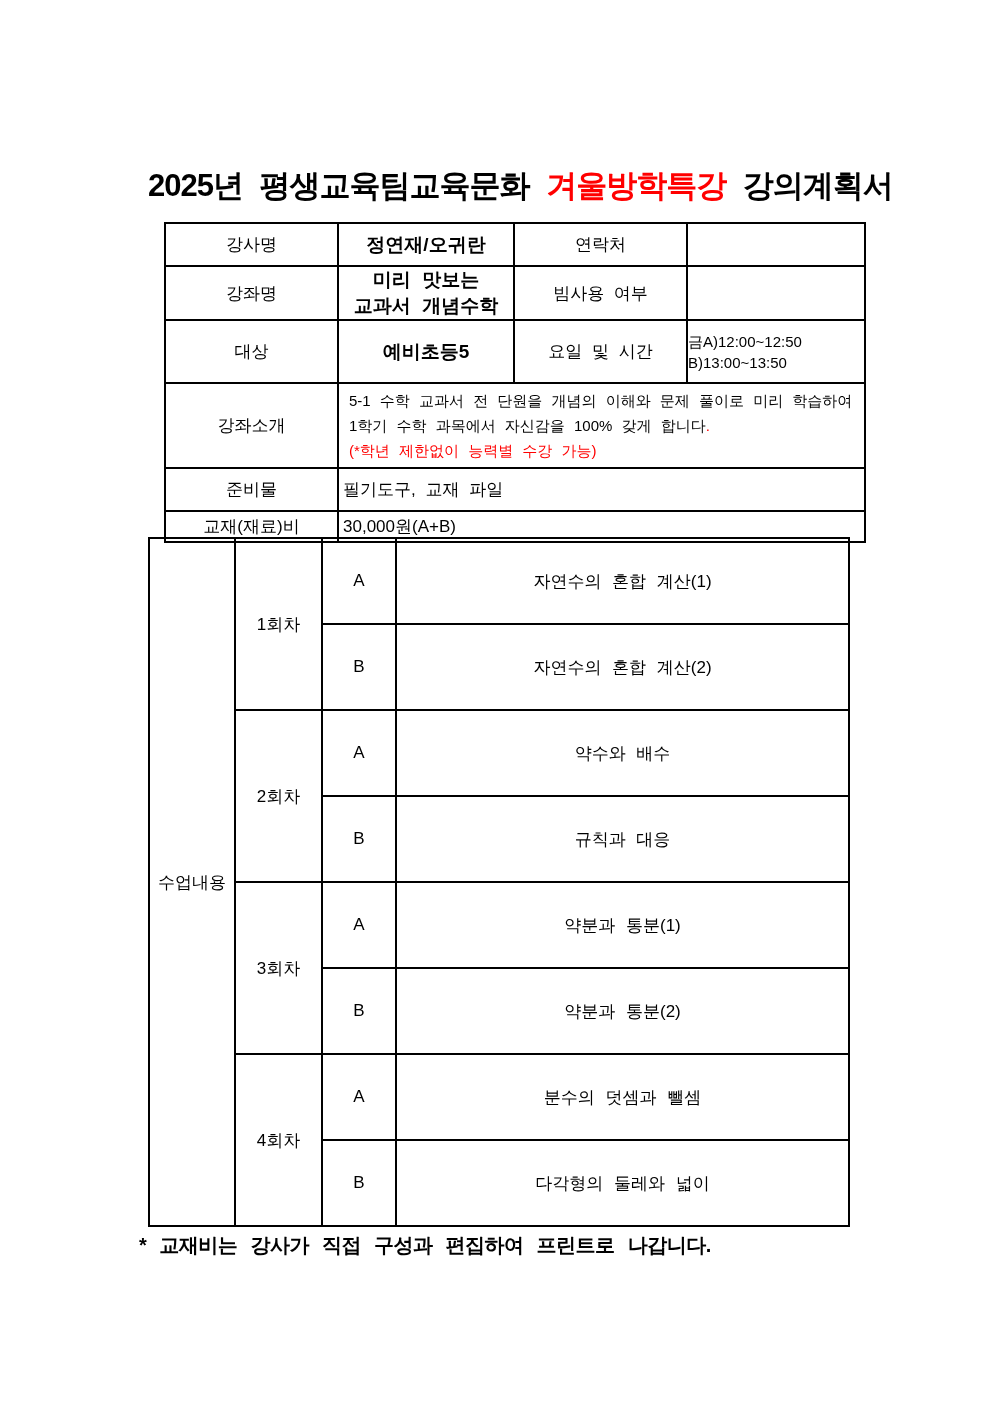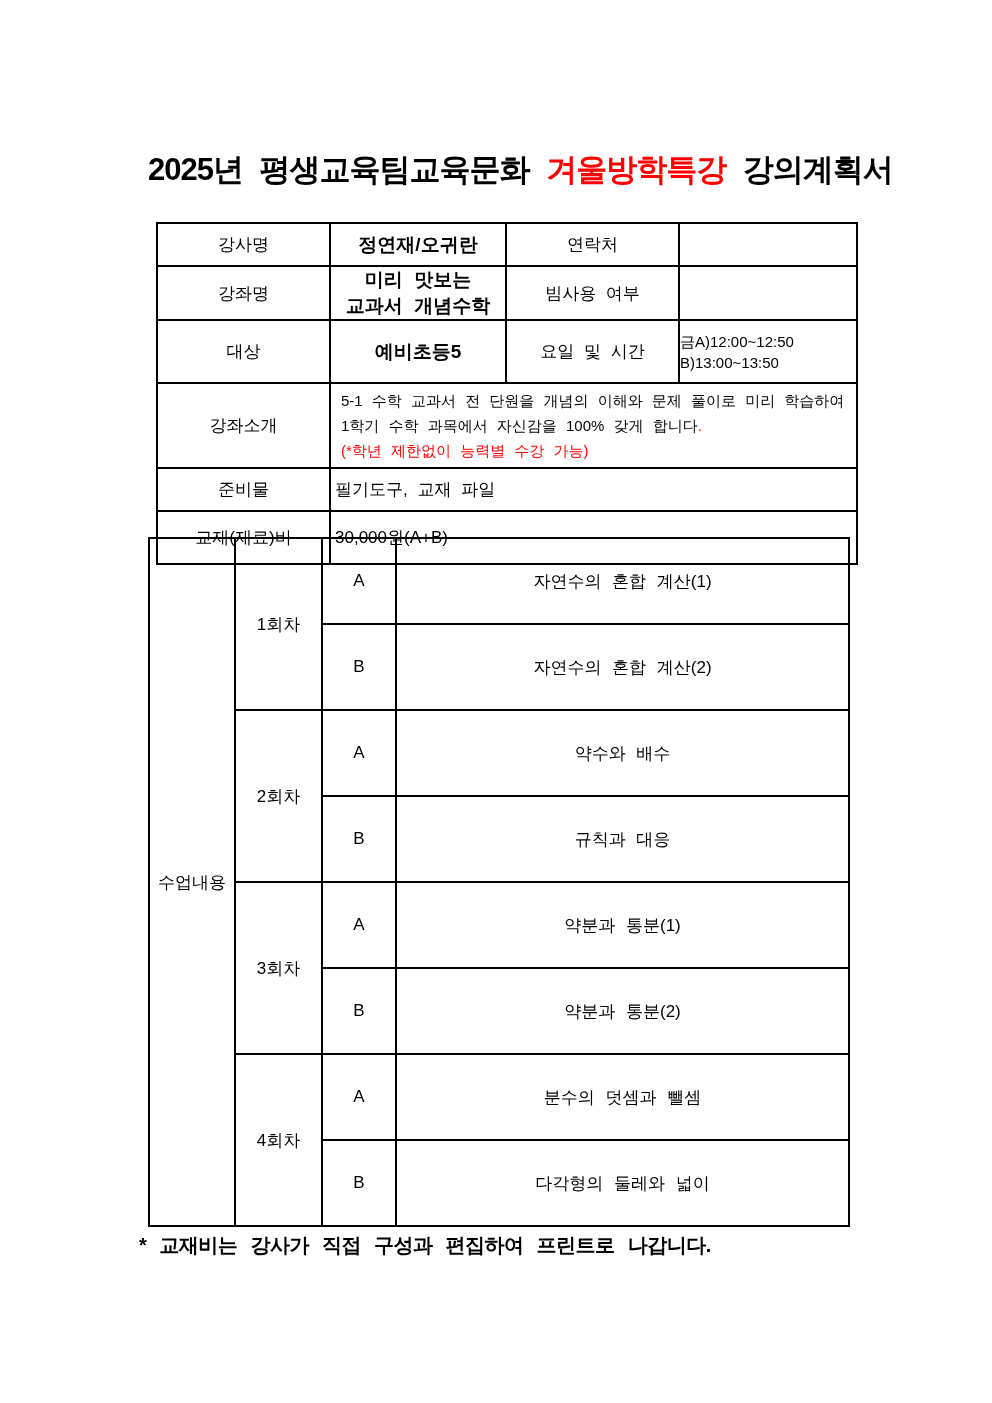--- a/index.html
+++ b/index.html
@@ -6,31 +6,31 @@
   * { box-sizing: border-box; margin: 0; padding: 0; }
   html, body { background: #ffffff; }
   body {
     width: 992px; height: 1403px; position: relative;
     font-family: "Liberation Sans", sans-serif; color: var(--ink);
   }
   .doc { position: absolute; left: 148px; top: 0; width: 700px; }
 
   
   .doc-title {
-    position: absolute; top: 149px; left: 0; width: 700px;
+    position: absolute; top: 165px; left: 0; width: 700px;
     text-align: center; font-size: 31px; font-weight: 700;
     letter-spacing: -1px; word-spacing: 9px; white-space: nowrap;
   }
   .doc-title .hl { color: var(--red); }
 
   
   table { border-collapse: collapse; table-layout: fixed; }
   td { border: 2px solid var(--line); vertical-align: middle; overflow: hidden; }
 
-  .info-table { position: absolute; top: 222px; left: 8px; width: 700px; }
+  .info-table { position: absolute; top: 222px; left: 16px; width: 700px; }
   .curr-table { position: absolute; top: 537px; left: 0; width: 700px; }
 
   .lbl  { text-align: center; font-size: 17px; word-spacing: 5px; }
   .val-b { text-align: center; font-size: 19px; font-weight: 700; word-spacing: 6px; line-height: 26px; }
   .schedule-cell { font-size: 15px; line-height: 21px; padding: 2px 2px 2px 0; white-space: nowrap; }
   .intro-cell { font-size: 15px; line-height: 25px; padding: 4px 0 4px 10px; word-spacing: 5px; white-space: nowrap; }
   .intro-cell .red { color: var(--red); }
   .left-val { font-size: 17px; padding-left: 4px; word-spacing: 5px; font-weight: 500; }
 
   .curr-label { text-align: center; font-size: 17px; margin-left: 16px; }
@@ -92,21 +92,21 @@
       <td class="intro-cell" colspan="3">
         <div>5-1 수학 교과서 전 단원을 개념의 이해와 문제 풀이로 미리 학습하여</div>
         <div><span>1학기 수학 과목에서 자신감을 100% 갖게 합니다</span><span class="red">.</span></div>
         <div class="red">(*학년 제한없이 능력별 수강 가능)</div>
       </td>
     </tr>
     <tr style="height:43px">
       <td class="lbl">준비물</td>
       <td class="left-val" colspan="3">필기도구, 교재 파일</td>
     </tr>
-    <tr style="height:53px">
+    <tr style="height:31px">
       <td class="lbl">교재(재료)비</td>
       <td class="left-val" colspan="3">30,000원(A+B)</td>
     </tr>
   </tbody>
     </table>
 
   <table class="curr-table">
     <colgroup>
       <col style="width:86px">
         <col style="width:87px">

